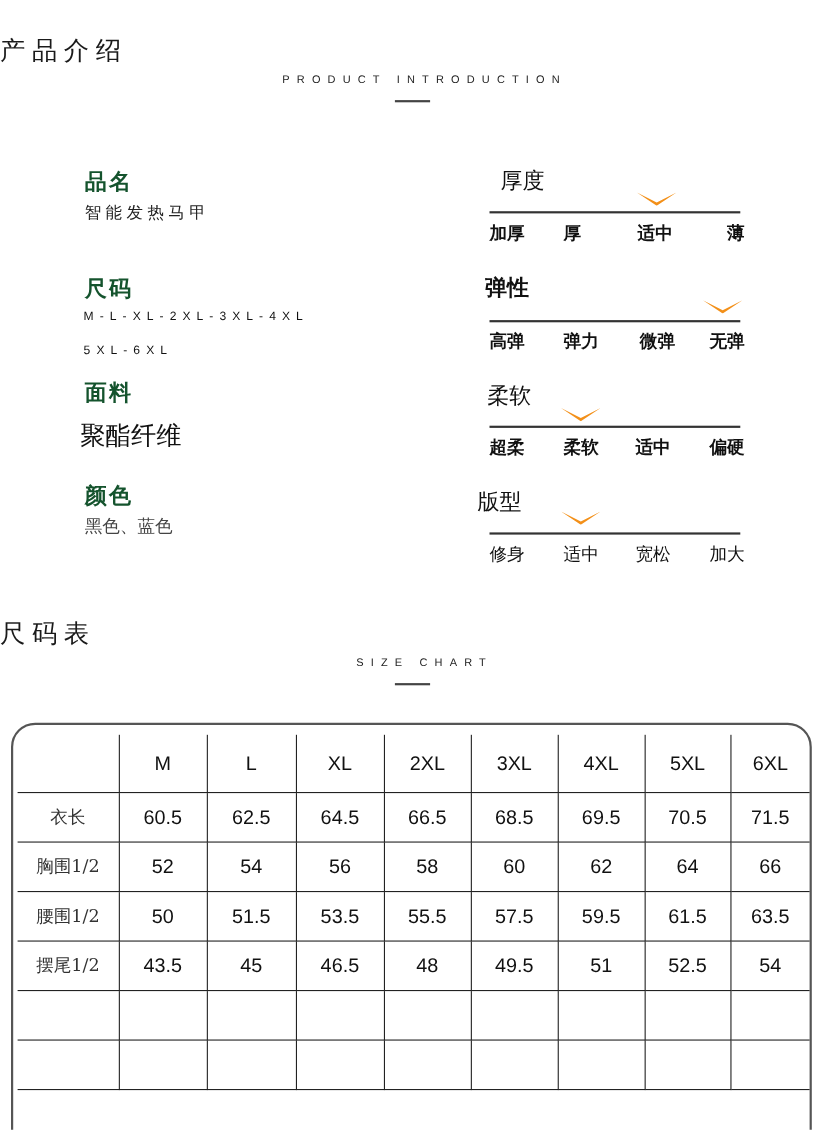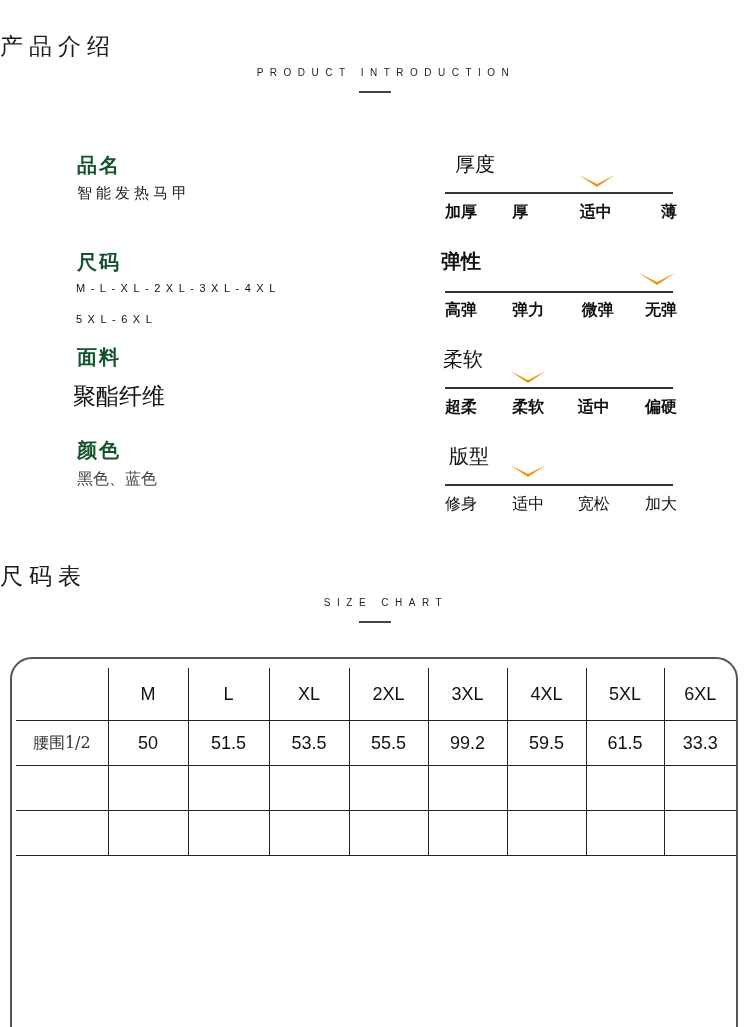--- a/index.html
+++ b/index.html
@@ -82,21 +82,21 @@
     <polygon points="0,0 18,9 36,0 18,12" fill="#f39019"></polygon>
   </svg>
 <div class="abs attr-line" style="top:387px;"></div>
 <div class="abs attr-opts" style="top:397px;">
   <span>超柔</span>
   <span style="padding-left:8px;">柔软</span>
   <span style="padding-left:6px;">适中</span>
   <span>偏硬</span>
 </div>
 
-<div class="abs attr-lbl" style="left:449px; top:443px;">版型</div>
+<div class="abs attr-lbl" style="left:434px; top:443px;">版型</div>
 <svg class="abs chev" style="left:510px; top:465px;" viewBox="0 0 36 12">
     <polygon points="0,0 18,9 36,0 18,12" fill="#f39019"></polygon>
   </svg>
 <div class="abs attr-line" style="top:484px;"></div>
 <div class="abs attr-opts" style="top:494px; font-weight:normal;">
   <span>修身</span>
   <span style="padding-left:8px;">适中</span>
   <span style="padding-left:6px;">宽松</span>
   <span>加大</span>
 </div>
@@ -124,29 +124,62 @@
     <td>M</td>
     <td>L</td>
     <td>XL</td>
     <td>2XL</td>
     <td>3XL</td>
     <td>4XL</td>
     <td>5XL</td>
     <td>6XL</td>
   </tr>
   <tr>
+    <td>衣长</td>
+    <td>60.5</td>
+    <td>62.5</td>
+    <td>64.5</td>
+    <td>66.5</td>
+    <td>68.5</td>
+    <td>69.5</td>
+    <td>70.5</td>
+    <td>71.5</td>
+  </tr>
+  <tr>
+    <td>胸围1/2</td>
+    <td>52</td>
+    <td>54</td>
+    <td>56</td>
+    <td>58</td>
+    <td>60</td>
+    <td>62</td>
+    <td>64</td>
+    <td>66</td>
+  </tr>
+  <tr>
     <td>腰围1/2</td>
     <td>50</td>
     <td>51.5</td>
     <td>53.5</td>
     <td>55.5</td>
-    <td>99.2</td>
+    <td>57.5</td>
     <td>59.5</td>
     <td>61.5</td>
-    <td>33.3</td>
+    <td>63.5</td>
+  </tr>
+  <tr>
+    <td>摆尾1/2</td>
+    <td>43.5</td>
+    <td>45</td>
+    <td>46.5</td>
+    <td>48</td>
+    <td>49.5</td>
+    <td>51</td>
+    <td>52.5</td>
+    <td>54</td>
   </tr>
   <tr>
     <td></td>
     <td></td>
     <td></td>
     <td></td>
     <td></td>
     <td></td>
     <td></td>
     <td></td>

